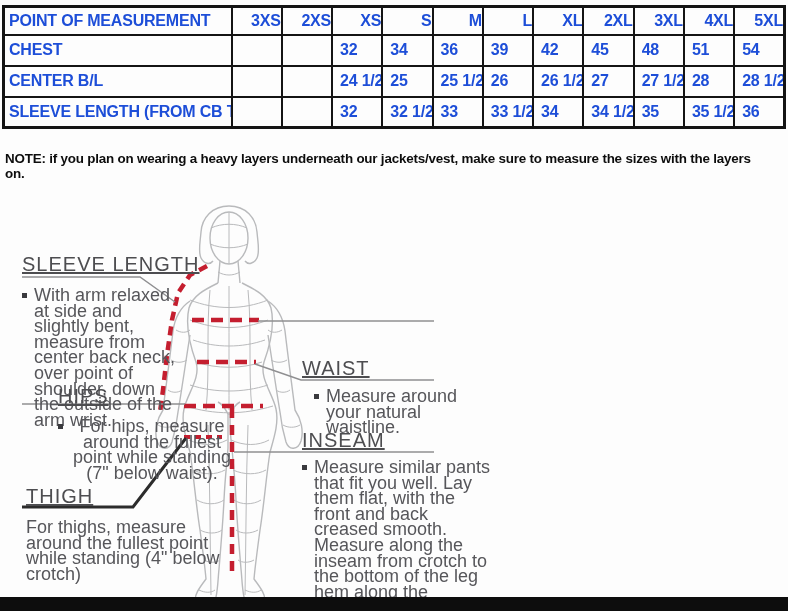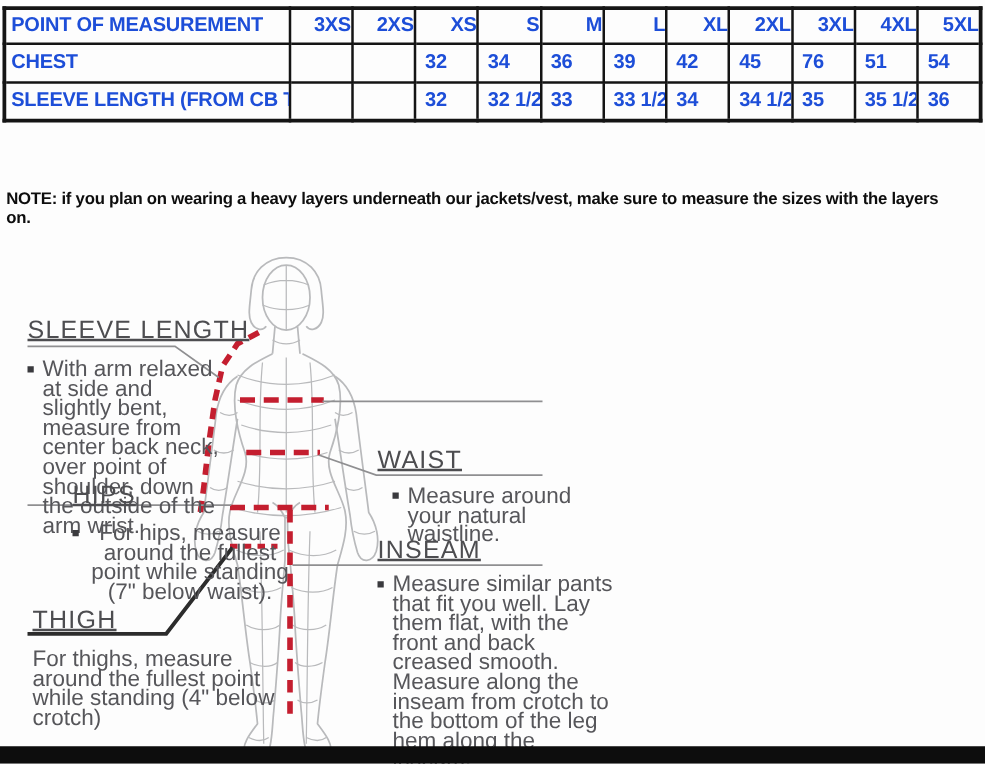--- a/index.html
+++ b/index.html
@@ -111,23 +111,37 @@
   <tr>
         <td class="rowlabel">CHEST</td>
         <td class="val"></td>
         <td class="val"></td>
         <td class="val">32</td>
         <td class="val">34</td>
         <td class="val">36</td>
         <td class="val">39</td>
         <td class="val">42</td>
         <td class="val">45</td>
-        <td class="val">76</td>
+        <td class="val">48</td>
         <td class="val">51</td>
         <td class="val">54</td>
+      </tr>
+      <tr>
+        <td class="rowlabel">CENTER B/L</td>
+        <td class="val"></td>
+        <td class="val"></td>
+        <td class="val">24 1/2</td>
+        <td class="val">25</td>
+        <td class="val">25 1/2</td>
+        <td class="val">26</td>
+        <td class="val">26 1/2</td>
+        <td class="val">27</td>
+        <td class="val">27 1/2</td>
+        <td class="val">28</td>
+        <td class="val">28 1/2</td>
       </tr>
       <tr>
         <td class="rowlabel">SLEEVE LENGTH (FROM CB TO CUFF)</td>
         <td class="val"></td>
         <td class="val"></td>
         <td class="val">32</td>
         <td class="val">32 1/2</td>
         <td class="val">33</td>
         <td class="val">33 1/2</td>
         <td class="val">34</td>

